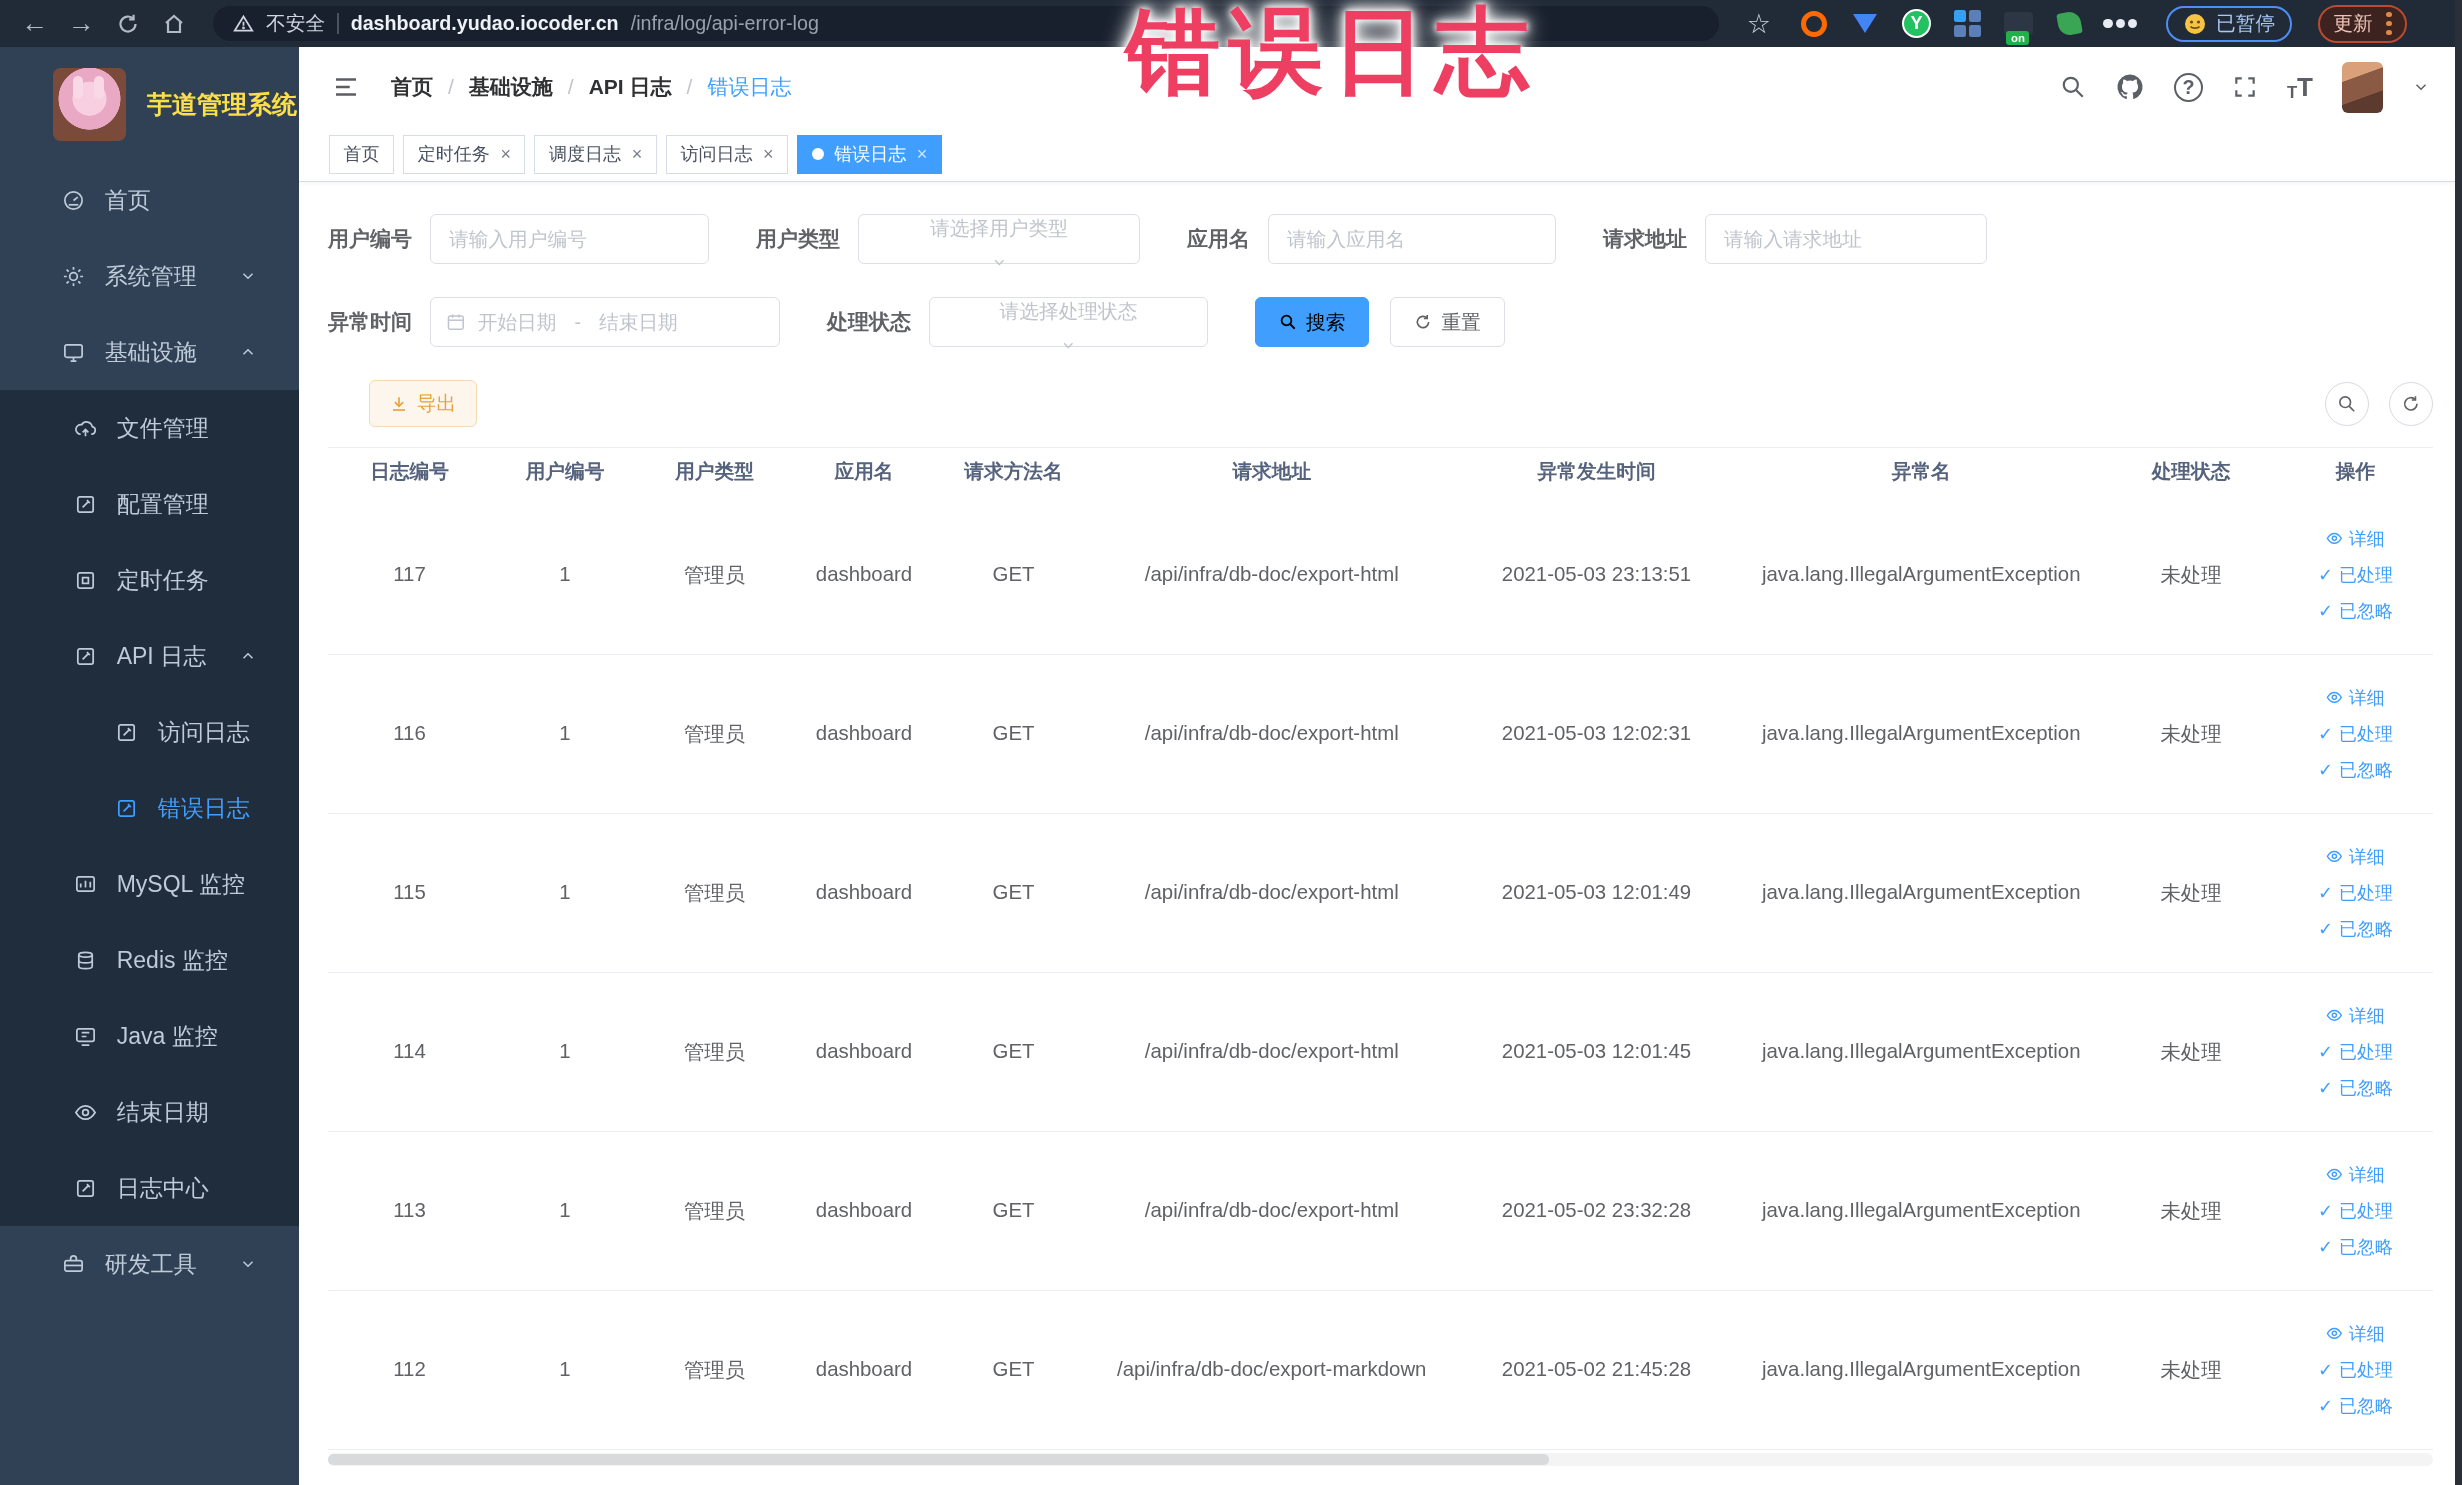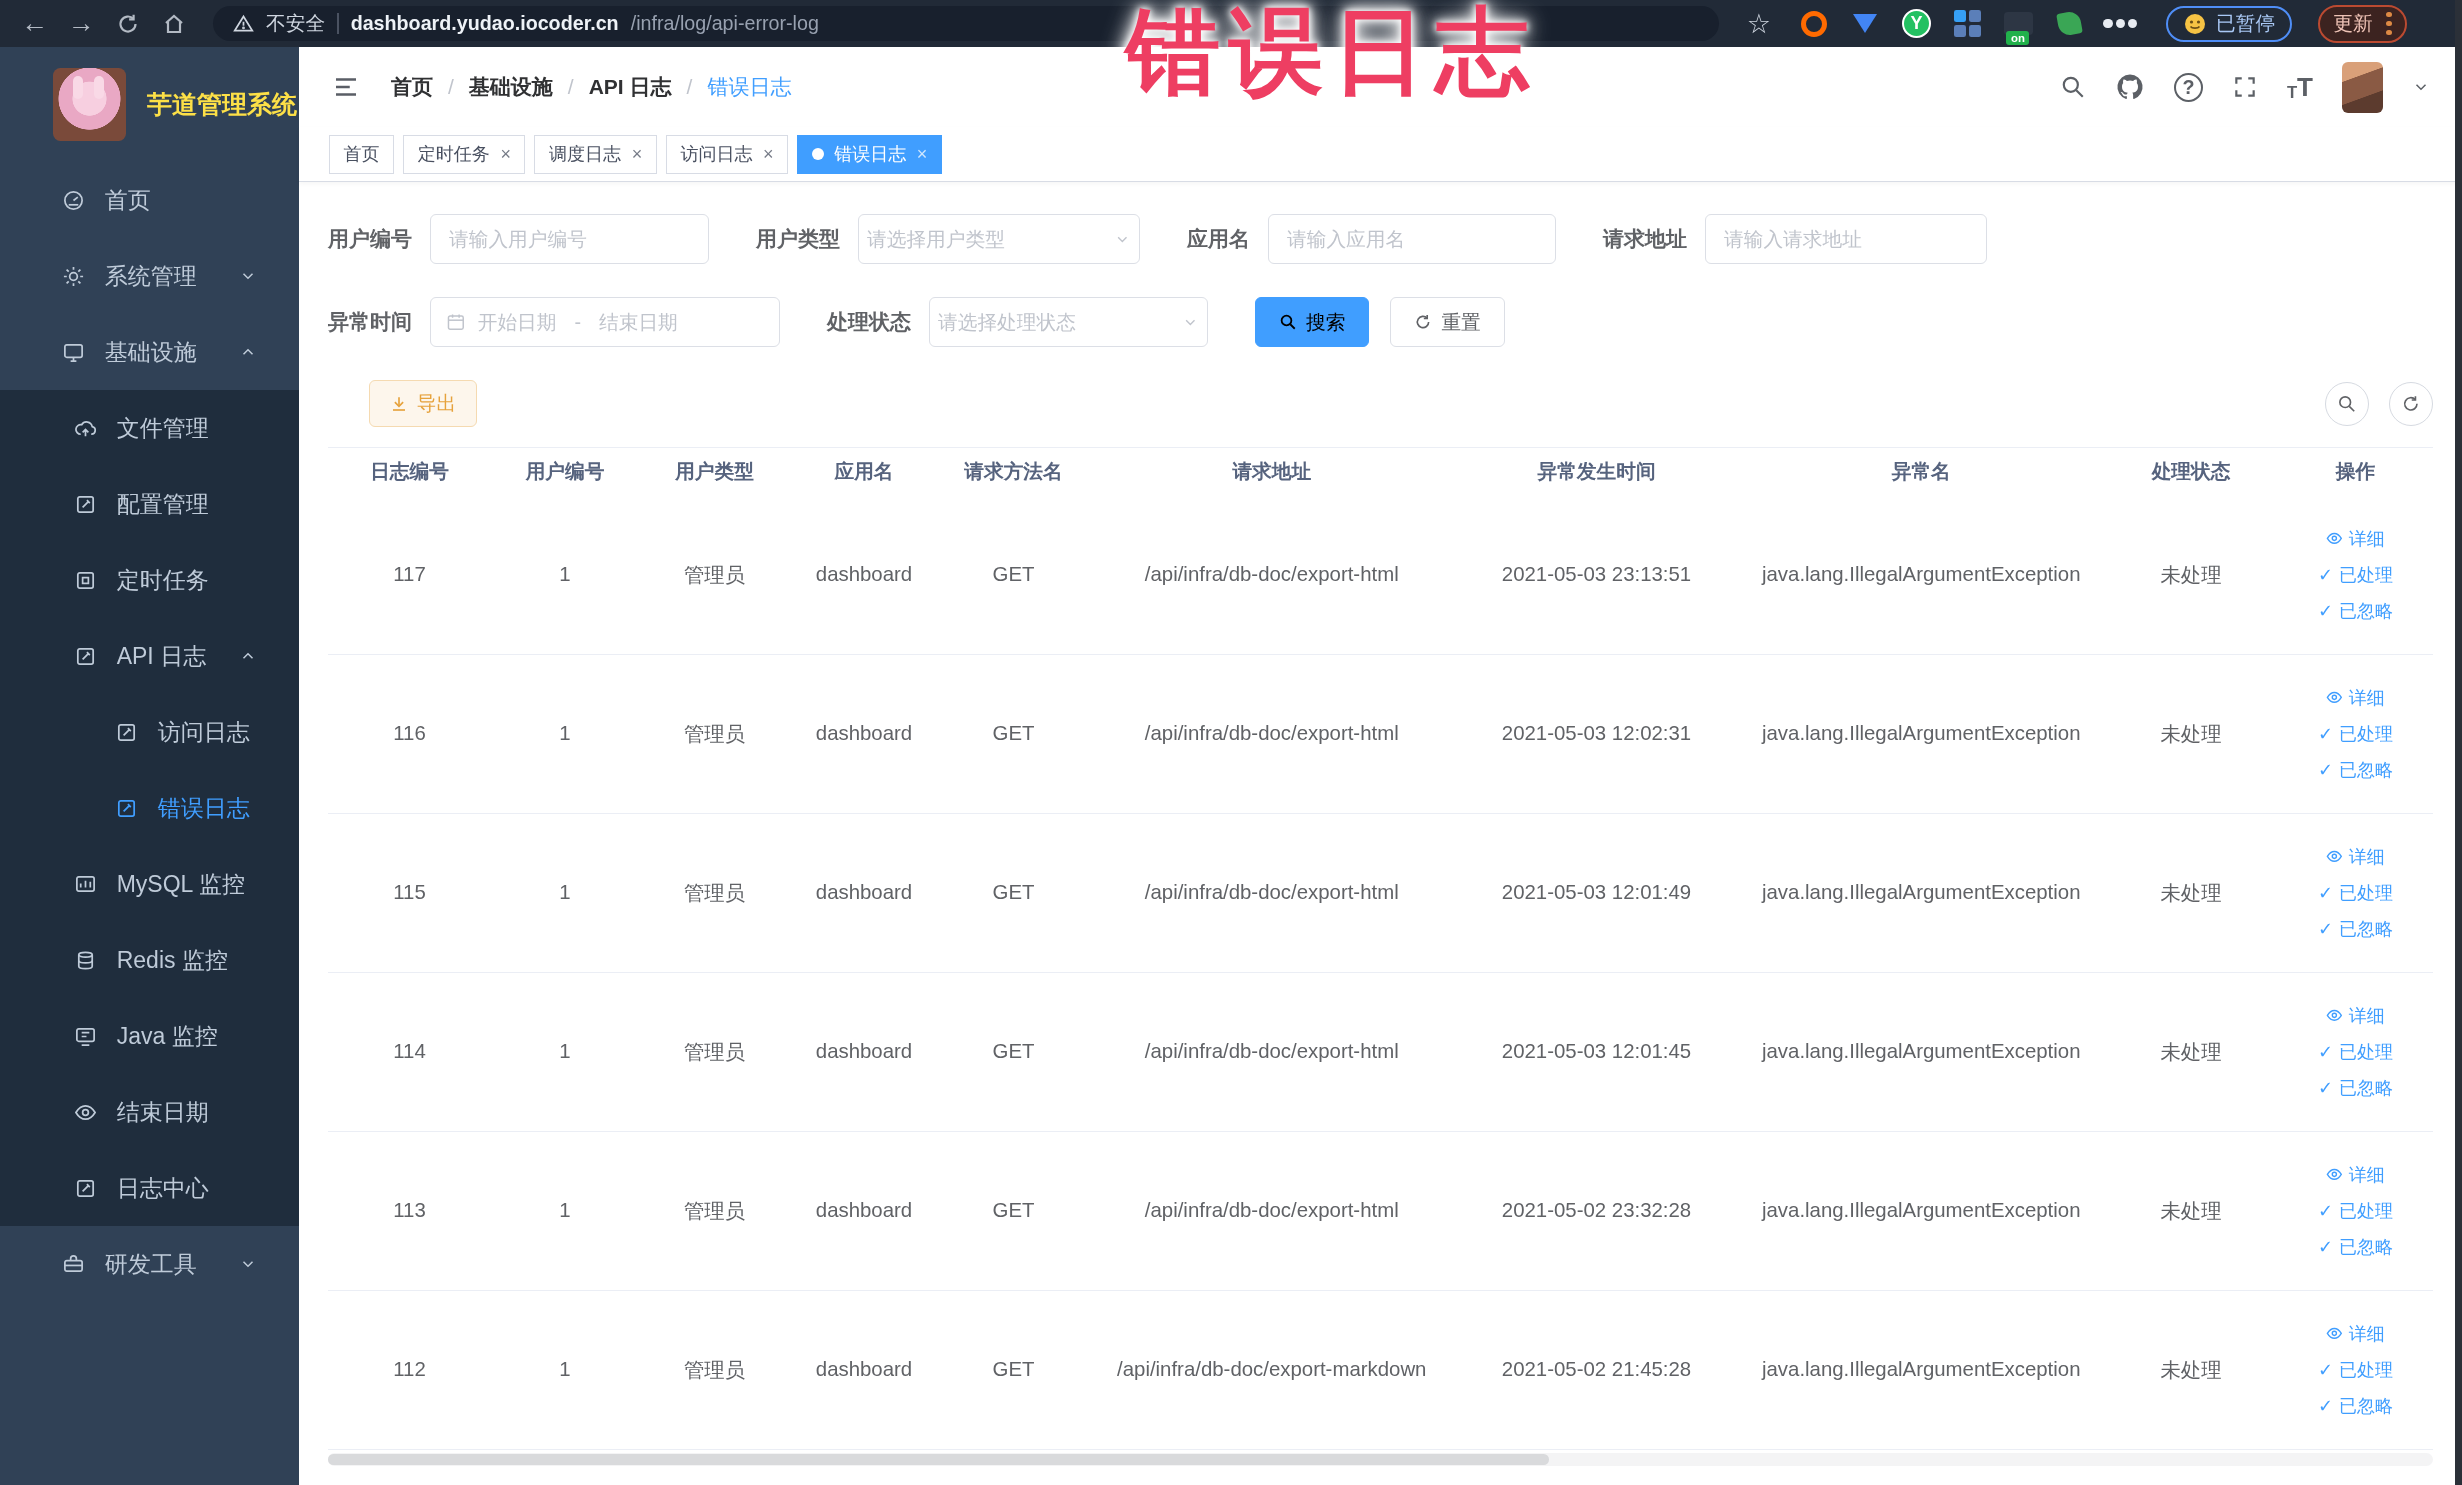--- a/index.html
+++ b/index.html
@@ -77,21 +77,21 @@
   .tag.active { background:#409eff; border-color:#409eff; color:#fff; }
   .tag .dot { width:12px; height:12px; border-radius:50%; background:#fff; }
 
   
   .content { padding:32px 29px 0; }
   .frow { display:flex; align-items:center; margin-bottom:33px; }
   .flabel { font-size:21px; font-weight:bold; color:#606266; margin-right:18px; white-space:nowrap; }
   .fgroup { display:flex; align-items:center; margin-right:47px; }
   .inp { height:50px; border:1.5px solid #dcdfe6; border-radius:6px; padding:0 18px; font-size:19.7px; color:#606266; outline:none; font-family:"Liberation Sans",sans-serif; }
   .inp::placeholder { color:#c0c4cc; }
-  .selbox { height:50px; border:1.5px solid #dcdfe6; border-radius:6px; display:flex; align-items:center; padding:0 8px; gap:12px; cursor:pointer; }
+  .selbox { height:50px; border:1.5px solid #dcdfe6; border-radius:6px; display:flex; align-items:center; padding:0 18px; gap:12px; cursor:pointer;flex-direction:column; }
   .selbox .ph { color:#c0c4cc; font-size:19.7px; flex:1; }
   .selbox .caret { color:#c0c4cc; }
   .daterange { width:350px; height:50px; border:1.5px solid #dcdfe6; border-radius:6px; display:flex; align-items:center; padding:0 15px; gap:12px; }
   .daterange .ph { color:#c0c4cc; font-size:19.7px; }
   .daterange .sep { color:#c0c4cc; font-size:19.7px; margin:0 6px; }
   .daterange .cal { color:#c0c4cc; }
   .btn { height:50px; border-radius:6px; font-size:19.7px; display:flex; align-items:center; gap:9px; padding:0 23px; cursor:pointer; border:1.5px solid transparent; }
   .btn-primary { background:#409eff; border-color:#409eff; color:#000000; }
   .btn-plain { background:#fff; border-color:#dcdfe6; color:#606266; }
   .btn-export { height:47px; background:#fdf6ec; border:1.5px solid #f5dab1; color:#e6a23c; border-radius:6px; font-size:19.7px; display:flex; align-items:center; gap:9px; padding:0 19.7px; cursor:pointer; }

